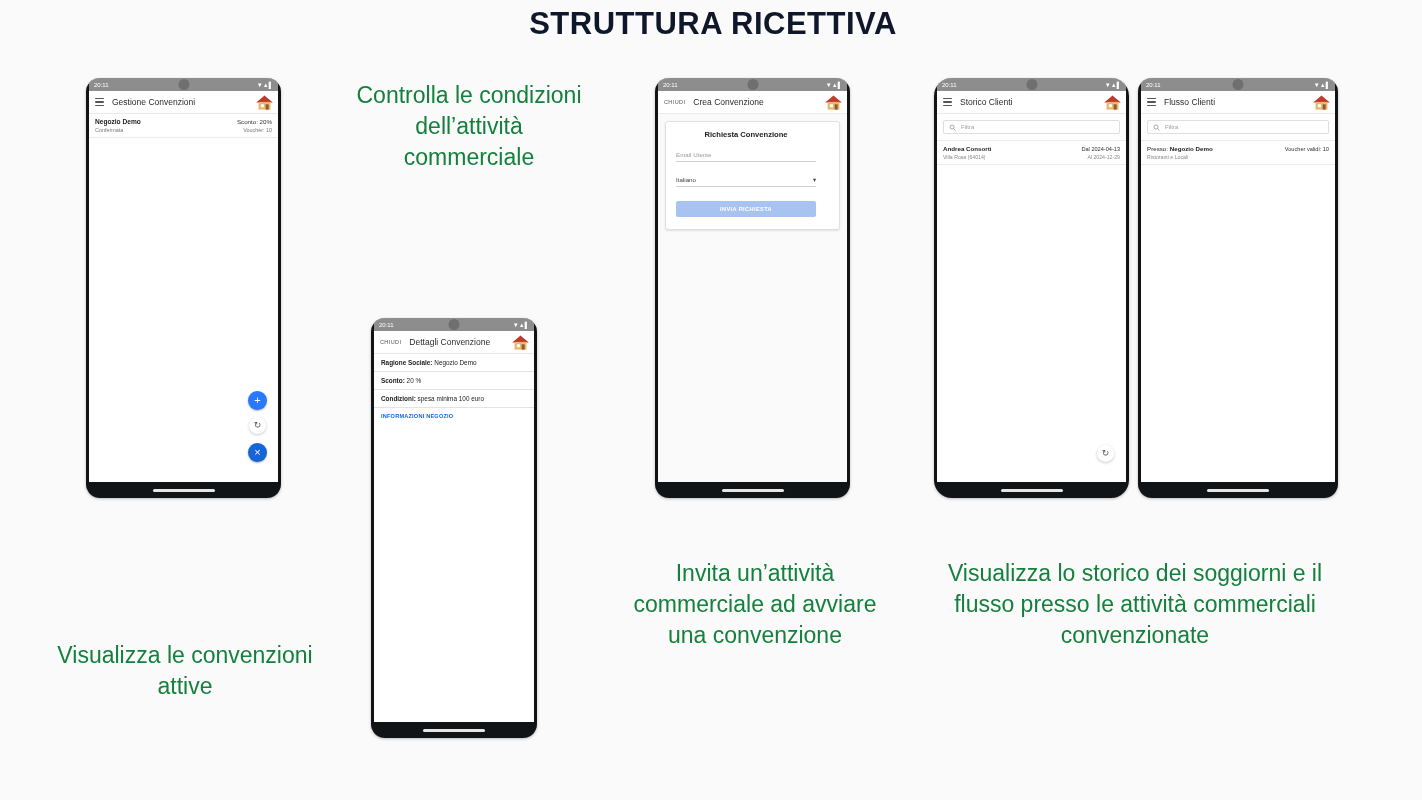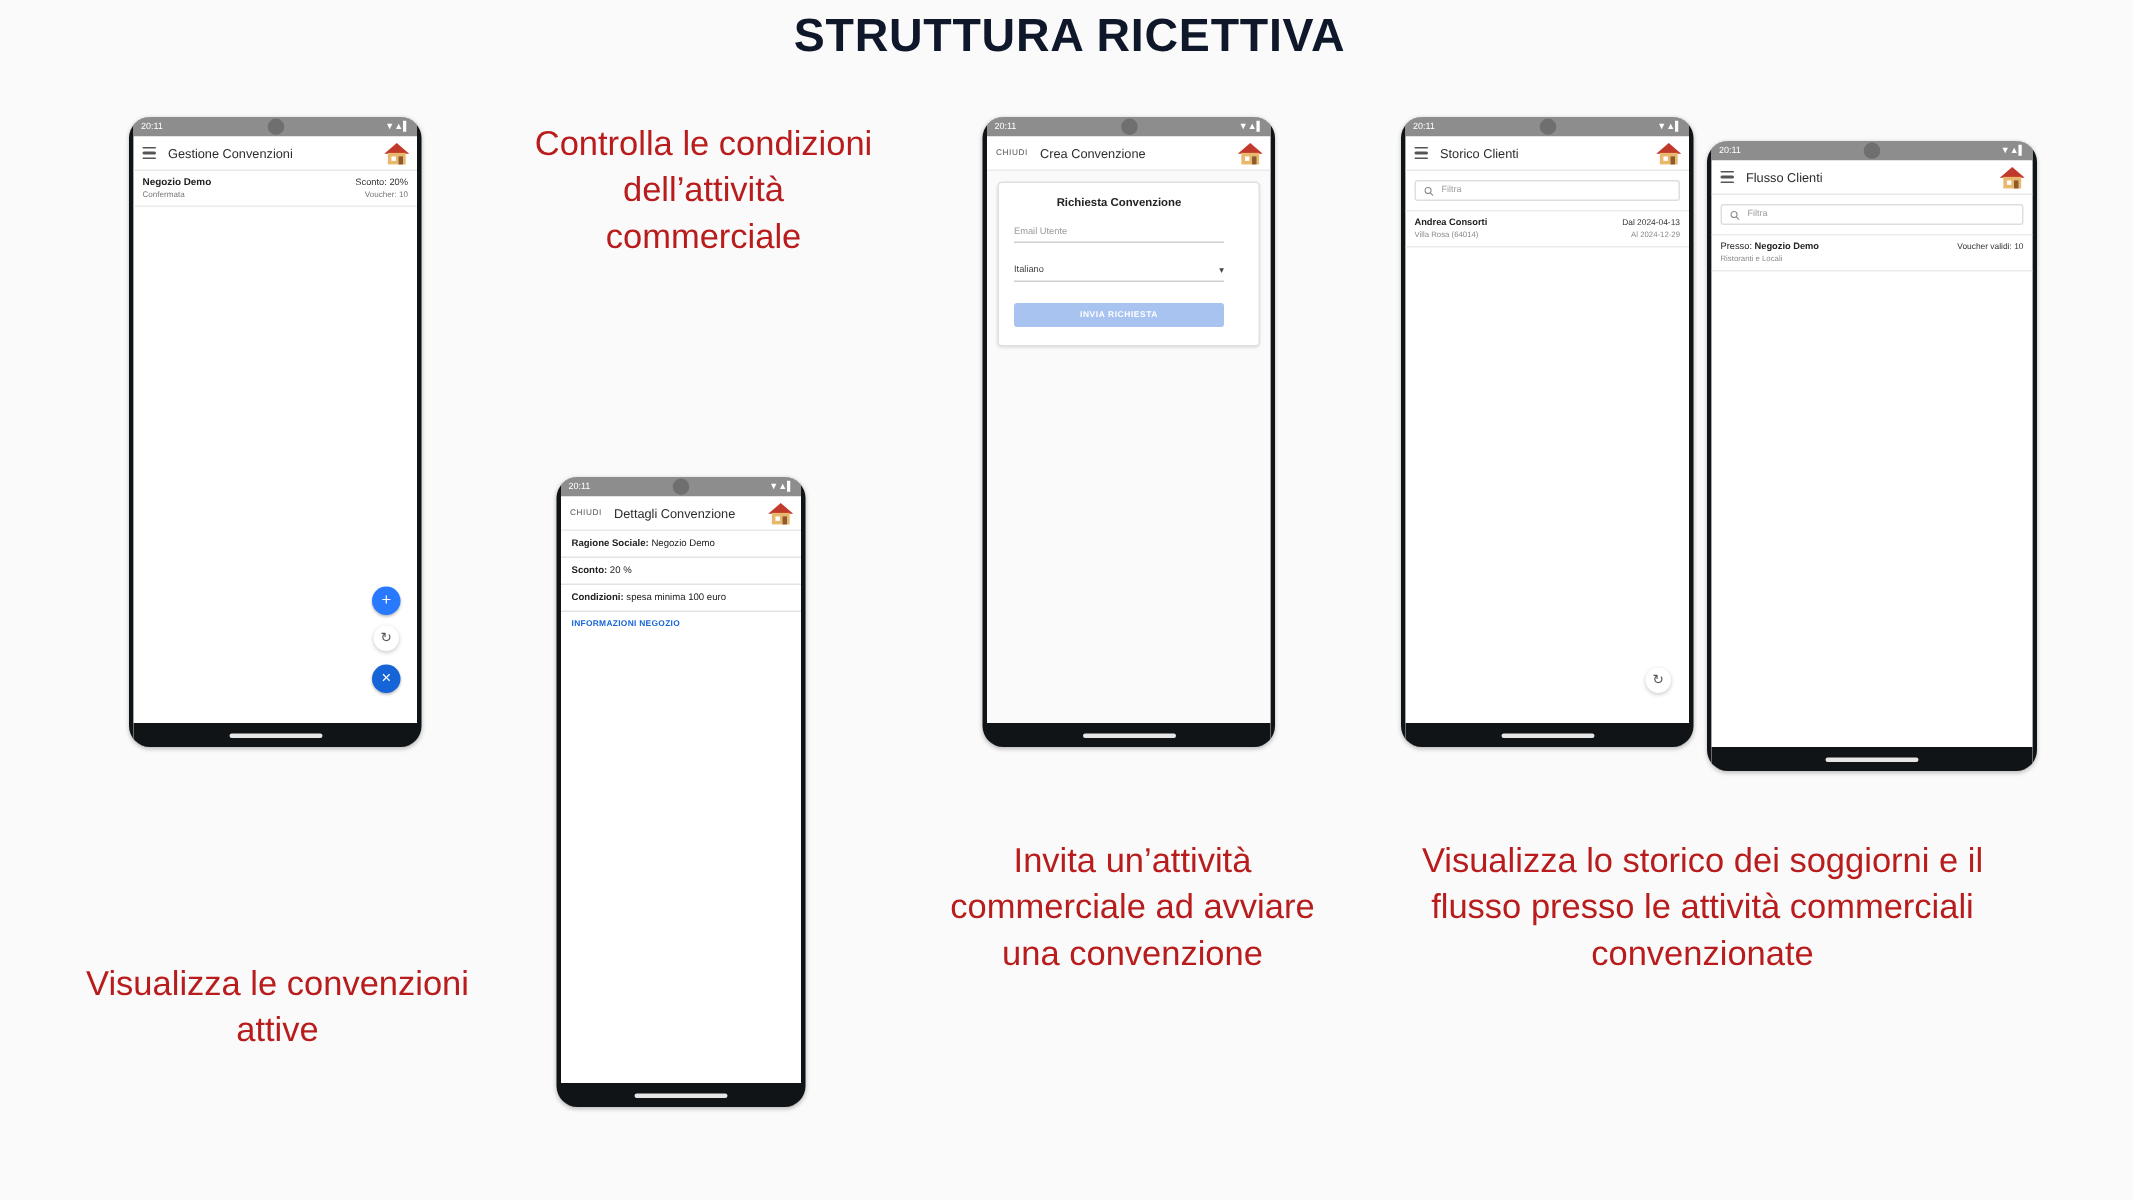--- a/index.html
+++ b/index.html
@@ -138,21 +138,21 @@
   .lr-line { display: flex; justify-content: space-between; align-items: baseline; }
   .lr-main { font-size: 6.2px; color: #222; }
   .lr-main b { font-weight: bold; }
   .lr-side { font-size: 5.6px; color: #333; }
   .lr-sub { display: flex; justify-content: space-between; margin-top: 2px; }
   .lr-sub span { font-size: 5.2px; color: #8a8a8a; }
 
   
   .caption {
     position: absolute;
-    color: #b91c1c;
+    color: #15803d;
     font-size: 23px;
     line-height: 1.35;
     text-align: center;
   }
 </style>
 </head>
 <body>
 
 <div class="page">
 
@@ -272,21 +272,21 @@
           <div class="submit-btn">INVIA RICHIESTA</div>
         </div>
       </div>
 
       <div class="nav-bottom">
           <div class="nav-pill"></div>
         </div>
     </div>
   </div>
 
-  <div class="phone" style="left:934px; top:78px; width:195px; height:420px;">
+  <div class="phone" style="left:934px; top:78px; width:195px; height:420px;border-radius:18px;">
     <div class="phone-inner">
       <div class="status-bar">
         <span>20:11</span>
         <span class="notch"></span>
         <span class="status-icons">▼▲▌</span>
       </div>
       <div class="appbar">
         <span class="hamburger">
             <span></span>
             <span></span>
@@ -323,21 +323,21 @@
       </div>
 
       <div class="fab fab-refresh" style="bottom:36px;">↻</div>
 
       <div class="nav-bottom">
           <div class="nav-pill"></div>
         </div>
     </div>
   </div>
 
-  <div class="phone" style="left:1138px; top:94px; width:220px; height:420px;">
+  <div class="phone" style="left:1138px; top:78px; width:200px; height:420px;">
     <div class="phone-inner">
       <div class="status-bar">
         <span>20:11</span>
         <span class="notch"></span>
         <span class="status-icons">▼▲▌</span>
       </div>
       <div class="appbar">
         <span class="hamburger">
             <span></span>
             <span></span>

